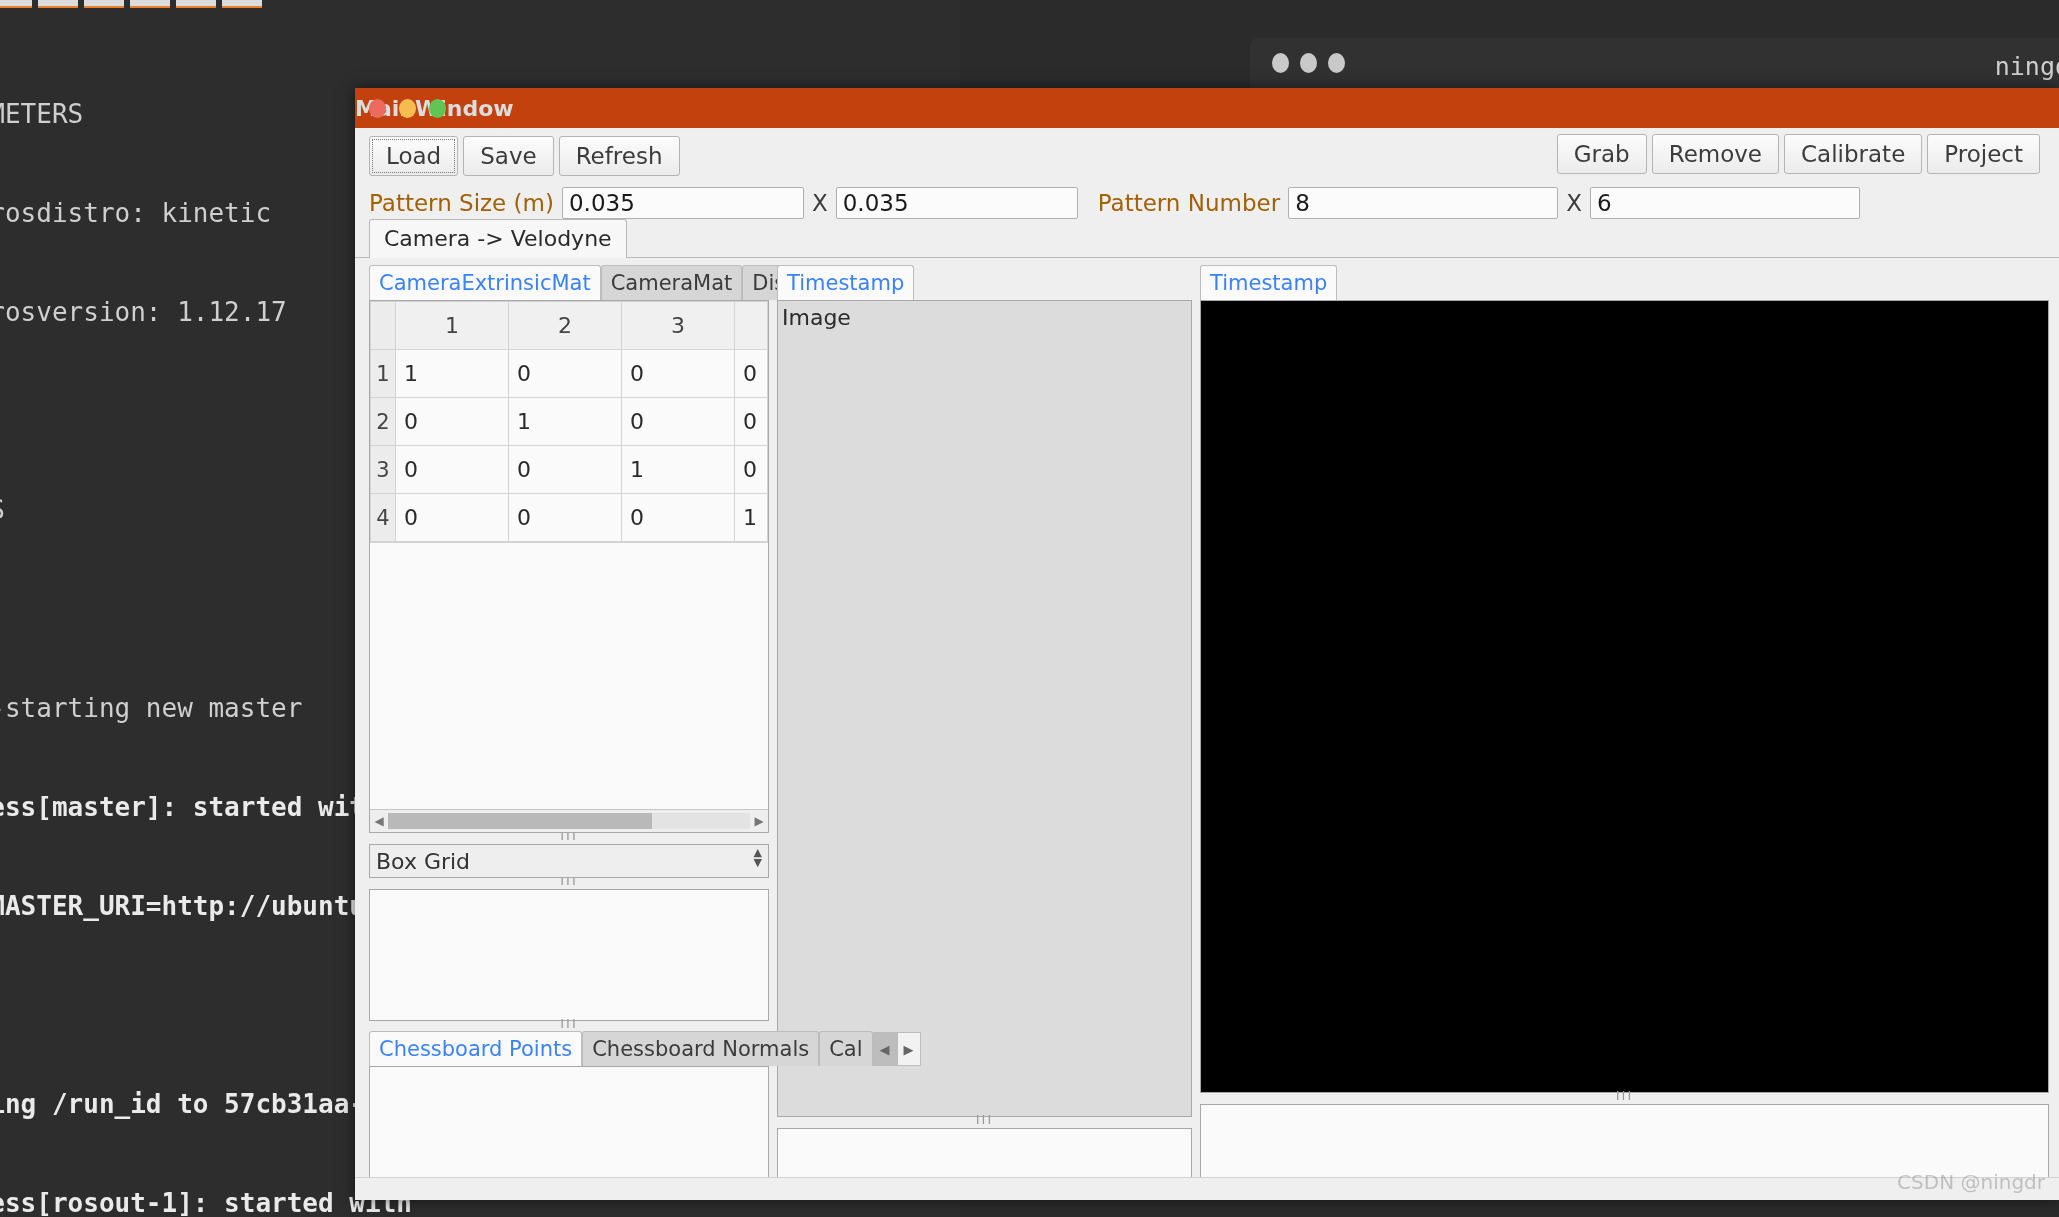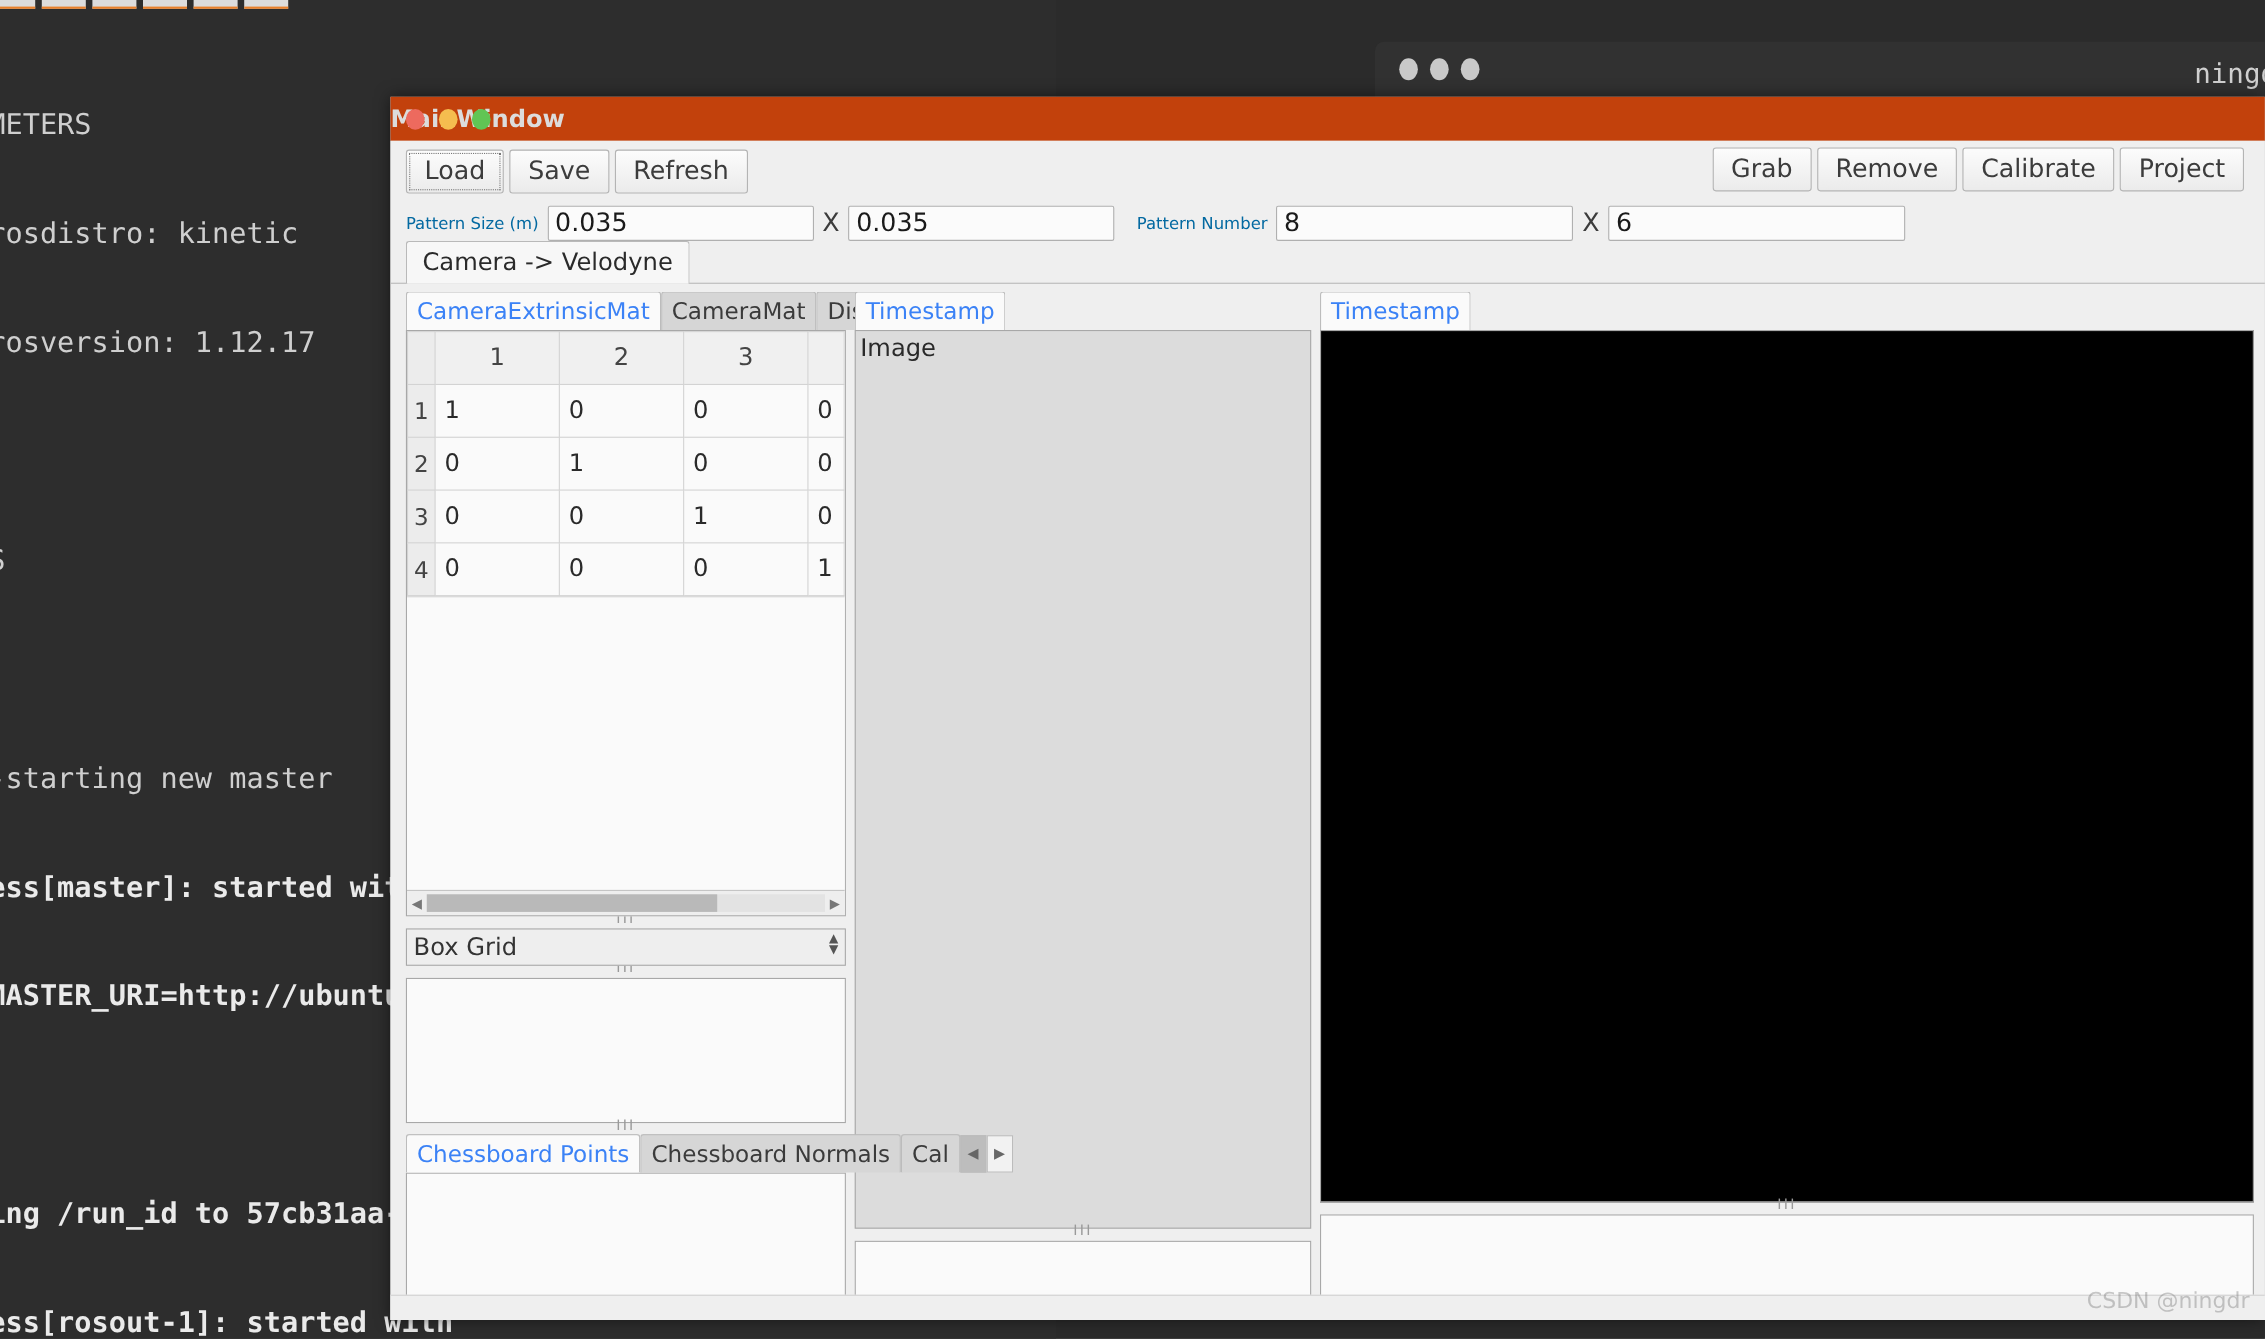--- a/index.html
+++ b/index.html
@@ -109,21 +109,21 @@
   }
   .btn.focus { outline: 1px dotted #777; outline-offset: -4px; }
   .toolbar-right { position: absolute; right: 14px; top: 6px; display: flex; }
 
   
   .paramrow {
     display: flex; align-items: center;
     height: 42px; padding: 4px 14px 0 14px; gap: 0;
   }
   .plabel {
-    font-size: 15px; color: #0369a1; margin-right: 8px;
+    font-size: 23px; color: #a16207; margin-right: 8px;
     font-family: "DejaVu Sans", "Liberation Sans", sans-serif;
     white-space: nowrap;
   }
   .pfield {
     font-size: 23px; color: #1a1a1a;
     background: #fbfbfb; border: 1px solid #b0b0b0; border-radius: 2px;
     height: 32px; padding: 2px 6px;
     font-family: "DejaVu Sans", "Liberation Sans", sans-serif;
     box-sizing: border-box;
   }

